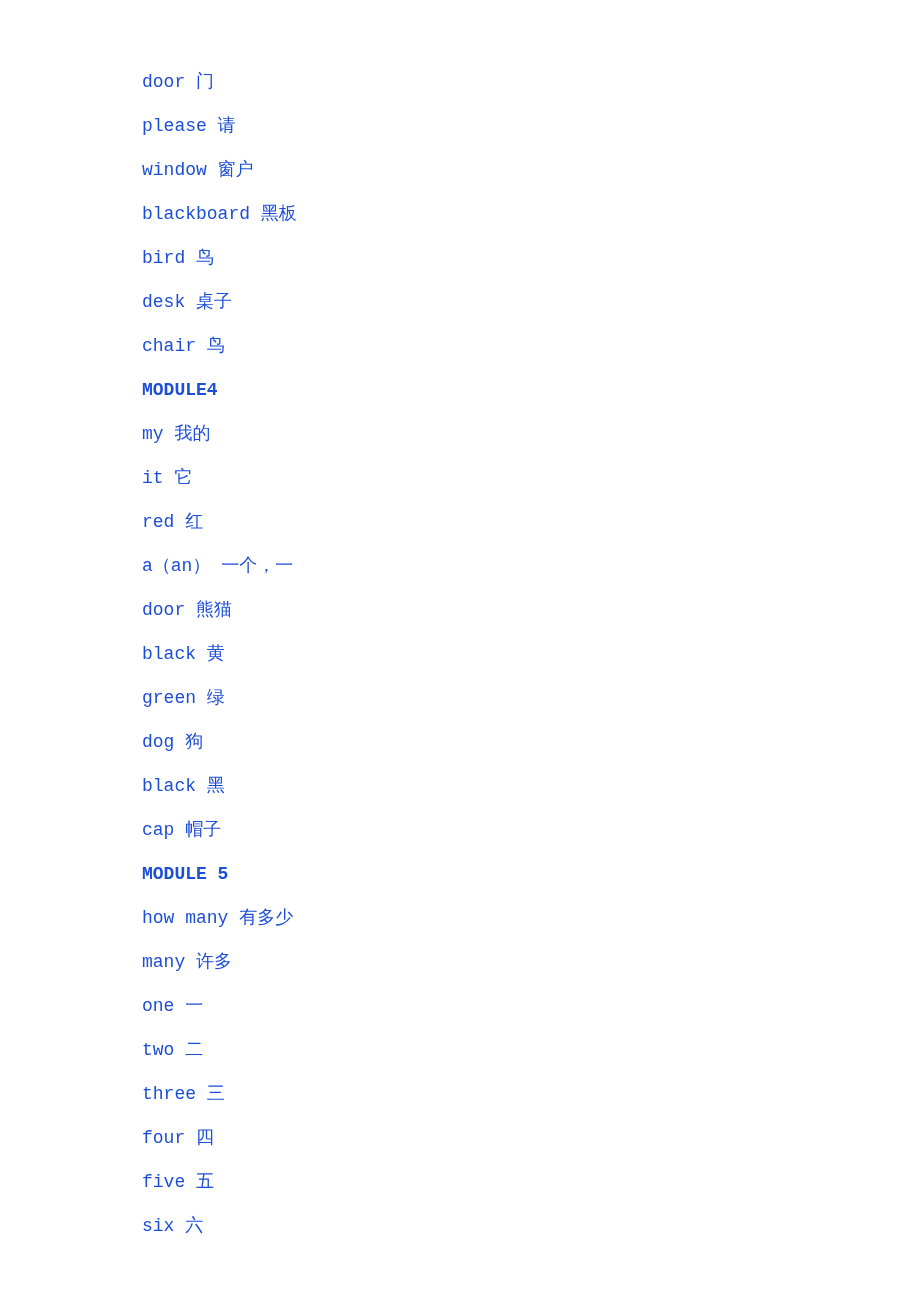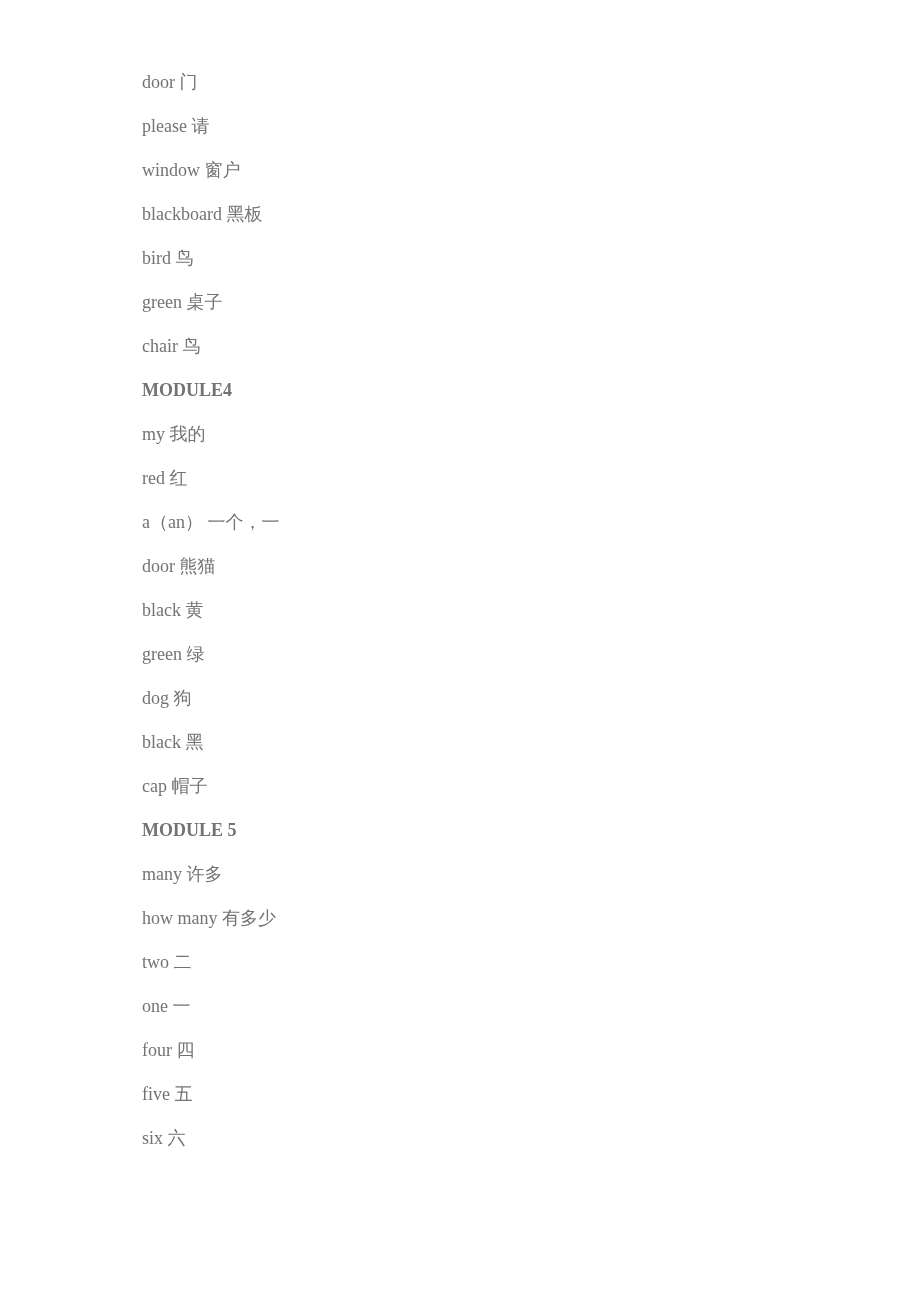--- a/index.html
+++ b/index.html
@@ -24,21 +24,22 @@
     }
 
     .vocab-list {
       list-style: none;
       line-height: 2.0;
     }
 
     .vocab-list li {
       padding: 4px 0;
       font-size: 18px;
-      color: #737373;
+      color: #1d4ed8;
+      font-family: Liberation Mono, monospace;
     }
 
     .vocab-list li.module-header {
       font-weight: bold;
     }
 
     .watermark {
       position: absolute;
       top: 50%;
       left: 50%;
@@ -57,34 +58,36 @@
 
 <div class="page-container">
   <div class="watermark"></div>
 
   <ul class="vocab-list" id="vocab-list">
   <li>door 门</li>
       <li>please 请</li>
       <li>window 窗户</li>
       <li>blackboard 黑板</li>
       <li>bird 鸟</li>
-      <li>green 桌子</li>
+      <li>desk 桌子</li>
       <li>chair 鸟</li>
       <li class="module-header">MODULE4</li>
       <li>my 我的</li>
+      <li>it 它</li>
       <li>red 红</li>
       <li>a（an） 一个，一</li>
       <li>door 熊猫</li>
       <li>black 黄</li>
       <li>green 绿</li>
       <li>dog 狗</li>
       <li>black 黑</li>
       <li>cap 帽子</li>
       <li class="module-header">MODULE 5</li>
+      <li>how many 有多少</li>
       <li>many 许多</li>
-      <li>how many 有多少</li>
+      <li>one 一</li>
       <li>two 二</li>
-      <li>one 一</li>
+      <li>three 三</li>
       <li>four 四</li>
       <li>five 五</li>
       <li>six 六</li>
     </ul>
 </div>
 
 </body></html>

